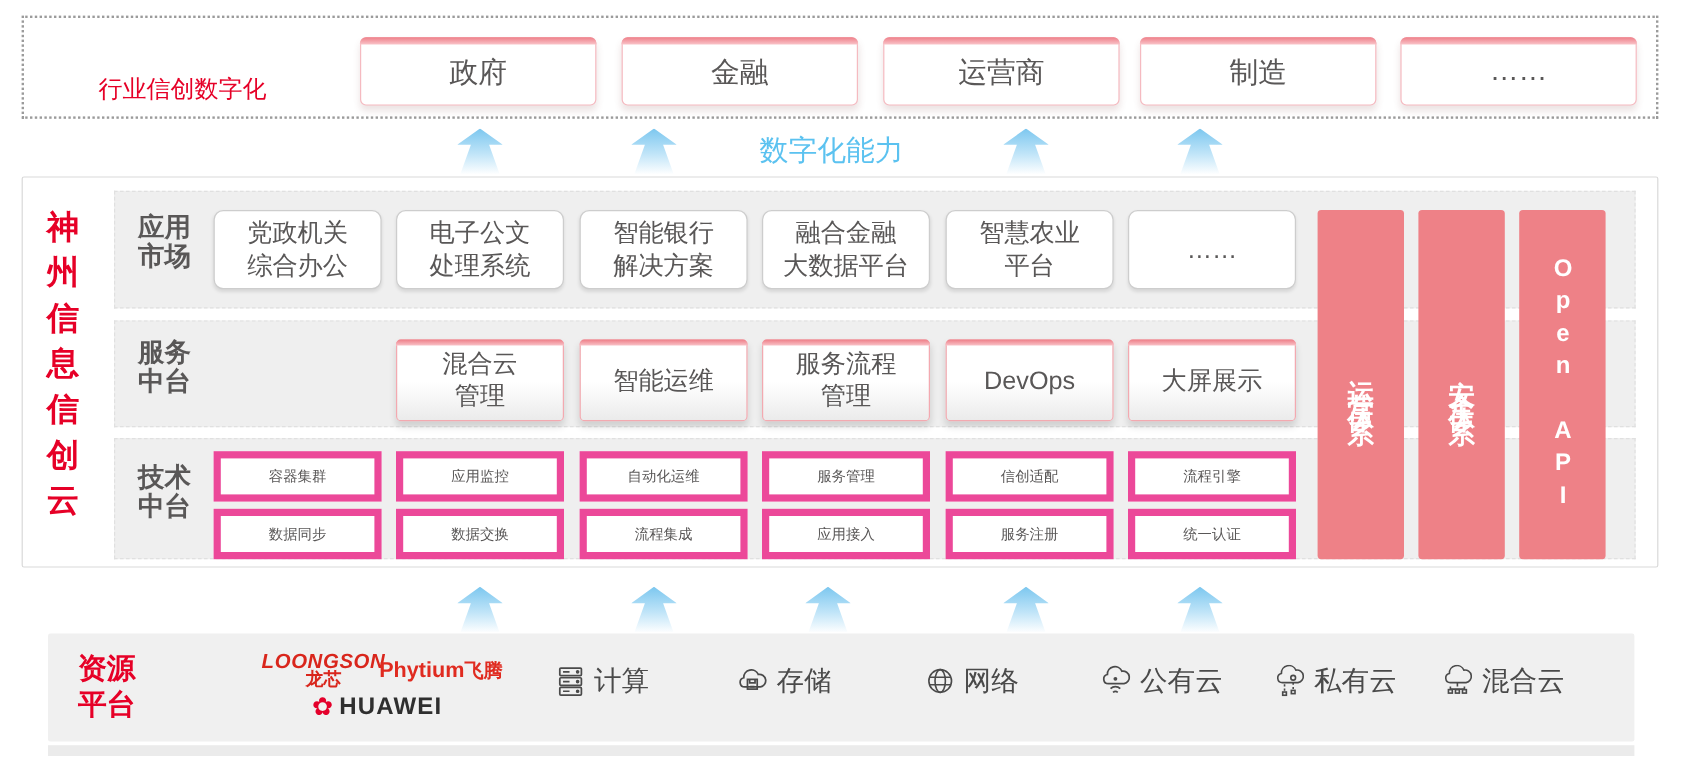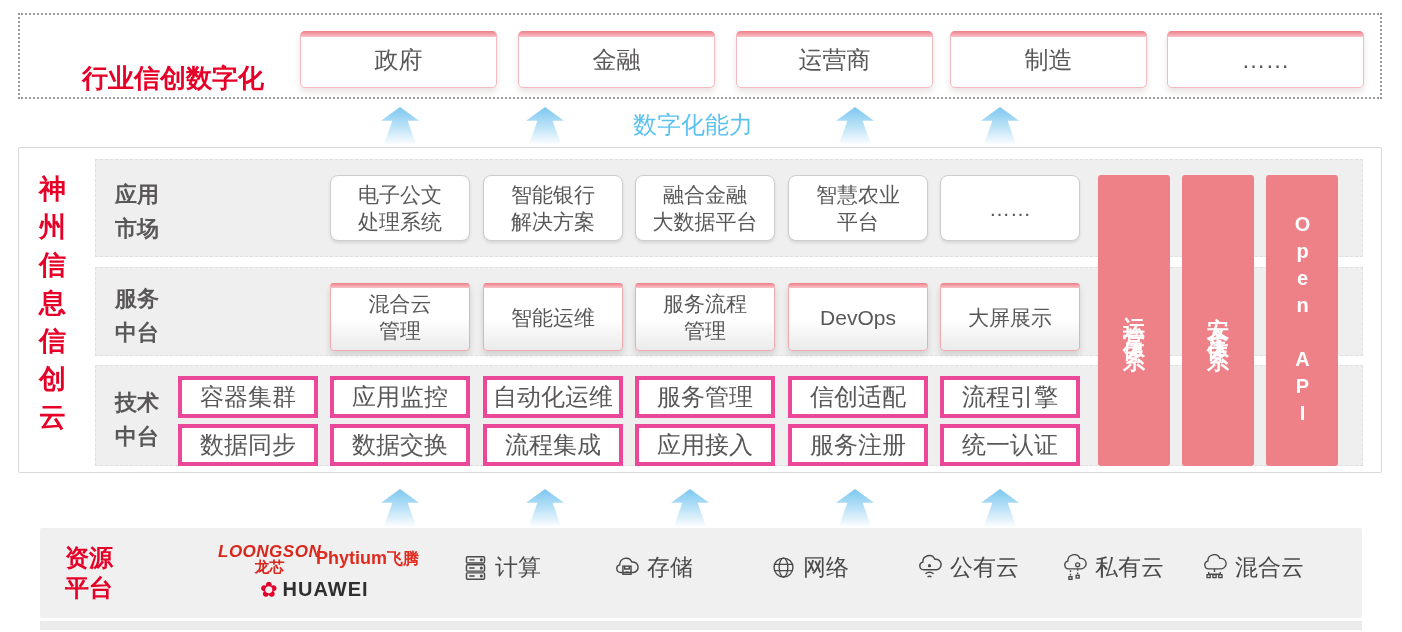--- a/index.html
+++ b/index.html
@@ -3,21 +3,21 @@
 <meta charset="utf-8">
 <style>
   html,body{margin:0;padding:0;background:#fff;}
   .canvas{
     position:relative;width:1402px;height:632px;overflow:hidden;background:#fff;
     font-family:"Liberation Sans","DejaVu Sans",sans-serif;color:#595757;
   }
   
   .top-banner{position:absolute;left:18px;top:13px;width:1364px;height:86px;
     border:2px dotted #9b9b9b;background:#fff;box-sizing:border-box;}
-  .top-banner-label{position:absolute;left:62px;top:46px;font-size:26px;font-weight:bold;color:#e60027;white-space:nowrap;}
+  .top-banner-label{position:absolute;left:62px;top:46px;font-size:20px;font-weight:normal;color:#e60027;white-space:nowrap;}
   .ind-box{position:absolute;top:31px;width:197px;height:57px;box-sizing:border-box;
     border:1px solid #f5bac0;border-radius:5px;background:#fff;
     box-shadow:0 4px 6px rgba(120,60,60,.14);display:flex;align-items:center;justify-content:center;
     font-size:24px;color:#595757;}
   .ind-box::before{content:'';position:absolute;top:-1px;left:-1px;right:-1px;height:6px;
     border-radius:5px 5px 0 0;background:linear-gradient(180deg,#ee7e88,#f9c3c8);}
   
   .up-arrow{position:absolute;width:38px;height:38px;
     background:linear-gradient(180deg,#7cc7ef 0%,#bfe4f8 55%,rgba(223,240,251,0.05) 100%);
     clip-path:polygon(50% 0%,100% 36%,70% 36%,93% 100%,7% 100%,30% 36%,0% 36%);}
@@ -25,31 +25,31 @@
   
   .main-box{position:absolute;left:18px;top:147px;width:1364px;height:326px;box-sizing:border-box;
     border:1px solid #d9d9d9;border-radius:2px;background:#fff;}
   .v-title{position:absolute;left:37px;top:170px;width:31px;font-size:27px;font-weight:bold;color:#e60027;
     line-height:38px;word-break:break-all;text-align:center;}
   .strip{position:absolute;left:95px;width:1268px;background:#efefef;border:1px dashed #e0e0e0;box-sizing:border-box;}
   .strip1{top:159px;height:98px;}
   .strip2{top:267px;height:89px;}
   .strip3{top:365px;height:101px;}
   .row-label{position:absolute;left:112px;width:50px;font-size:22px;font-weight:bold;color:#595757;
-    line-height:34px;word-break:break-all;text-align:center;}
+    line-height:24px;word-break:break-all;text-align:center;}
   .cell{position:absolute;width:140px;box-sizing:border-box;display:flex;align-items:center;justify-content:center;
     text-align:center;color:#595757;white-space:pre-line;}
   .app-box{top:175px;height:66px;background:#fff;border:1px solid #cdcdcd;border-radius:8px;
     box-shadow:0 2px 3px rgba(0,0,0,.10);font-size:21px;line-height:27px;}
   .svc-box{top:283px;height:68px;background:linear-gradient(180deg,#fff 52%,#ebebeb 100%);
     border:1px solid #f3a9b0;border-radius:4px;box-shadow:0 4px 6px rgba(0,0,0,.13);
     font-size:21px;line-height:27px;}
   .svc-box::before{content:'';position:absolute;top:-1px;left:-1px;right:-1px;height:5px;
     border-radius:4px 4px 0 0;background:linear-gradient(180deg,#ee7e88,#f9c3c8);}
-  .tech-box{height:42px;background:#fff;border:4px solid #ec4899;font-size:24px;}
+  .tech-box{height:42px;background:#fff;border:6px solid #ec4899;font-size:12px;}
   .tech-top{top:376px;}
   .tech-bottom{top:424px;}
   .c0{left:178px;} .c1{left:330px;} .c2{left:483px;} .c3{left:635px;} .c4{left:788px;} .c5{left:940px;}
   .vbar{position:absolute;top:175px;height:291px;width:72px;background:#ee8187;border-radius:3px;
     color:#fff;font-weight:bold;display:flex;align-items:center;justify-content:center;
     writing-mode:vertical-rl;text-orientation:upright;font-size:22px;letter-spacing:11px;}
   .vbar-openapi{font-size:20px;letter-spacing:5px;}
   .b0{left:1098px;} .b1{left:1182px;} .b2{left:1266px;}
   
   .res-box{position:absolute;left:40px;top:528px;width:1322px;height:90px;background:#f0f0f0;border-radius:2px;}
@@ -92,20 +92,22 @@
   <div class="v-title">神州信息信创云</div>
 
   <div class="strip strip1"></div>
   <div class="strip strip2"></div>
   <div class="strip strip3"></div>
 
   <div class="row-label" style="top:178px">应用市场</div>
   <div class="row-label" style="top:282px">服务中台</div>
   <div class="row-label" style="top:386px">技术中台</div>
 
+  <div class="cell app-box c0">党政机关
+综合办公</div>
   <div class="cell app-box c1">电子公文
 处理系统</div>
   <div class="cell app-box c2">智能银行
 解决方案</div>
   <div class="cell app-box c3">融合金融
 大数据平台</div>
   <div class="cell app-box c4">智慧农业
 平台</div>
   <div class="cell app-box c5">……</div>
 

